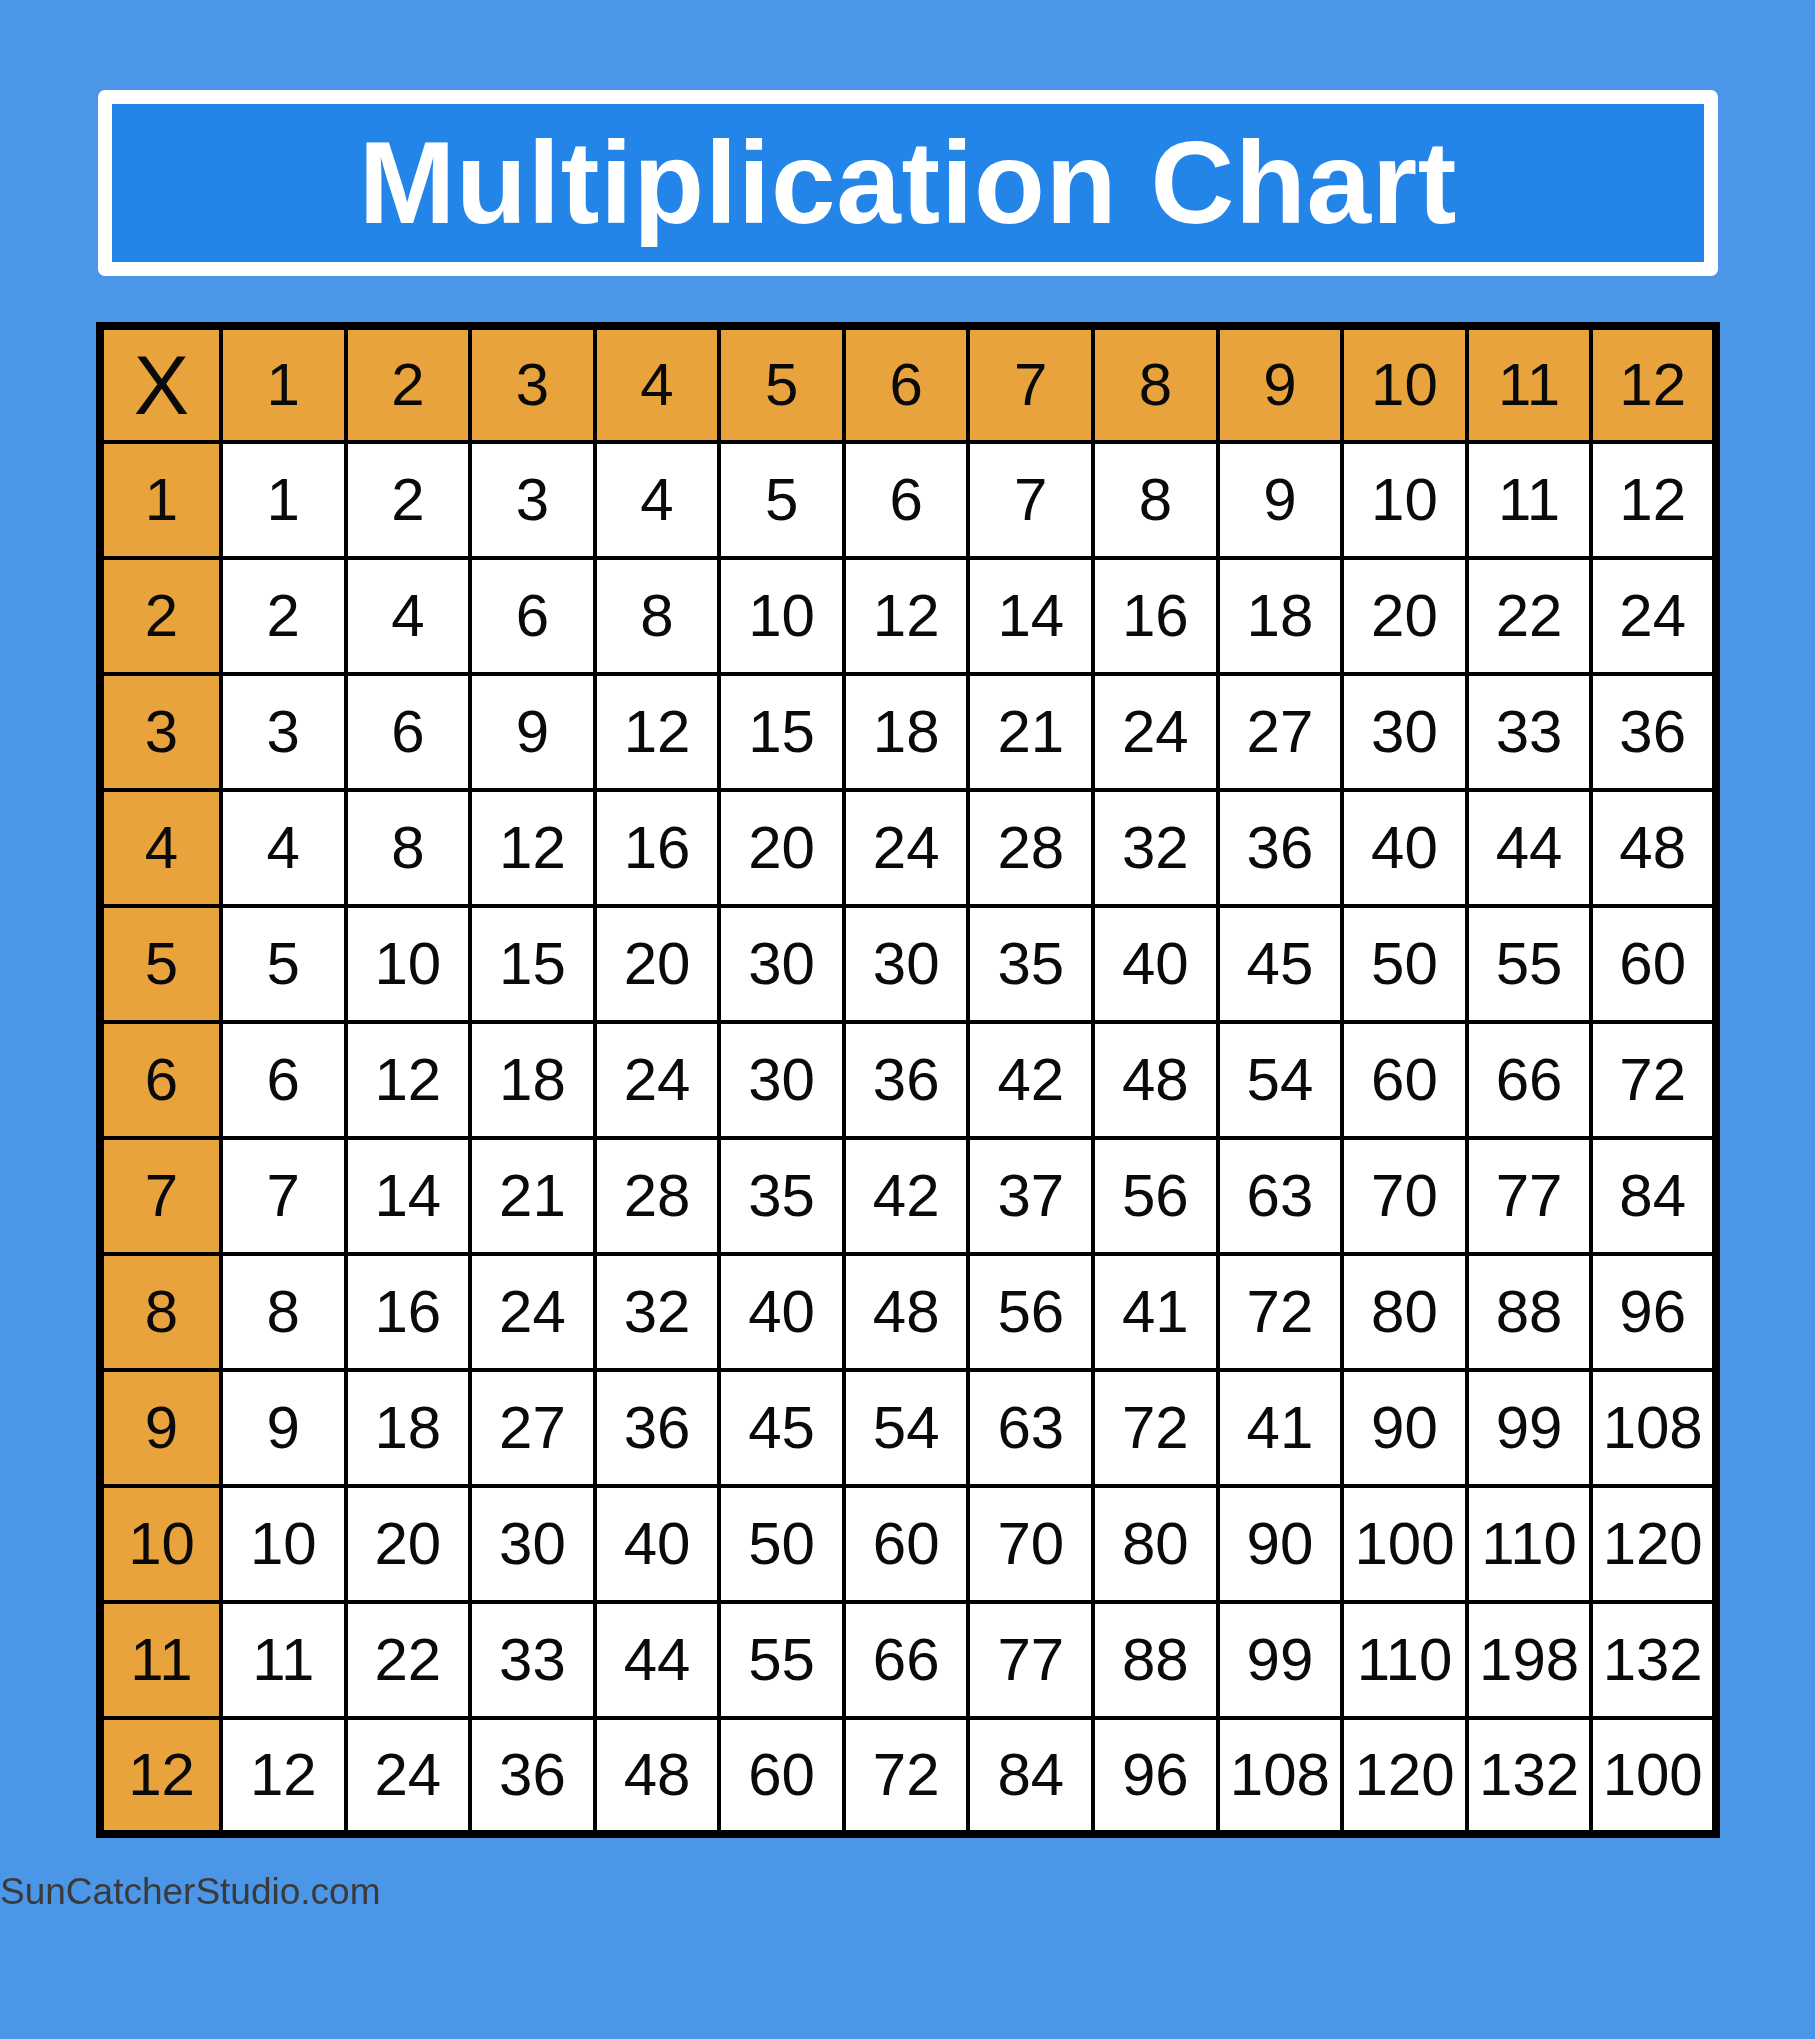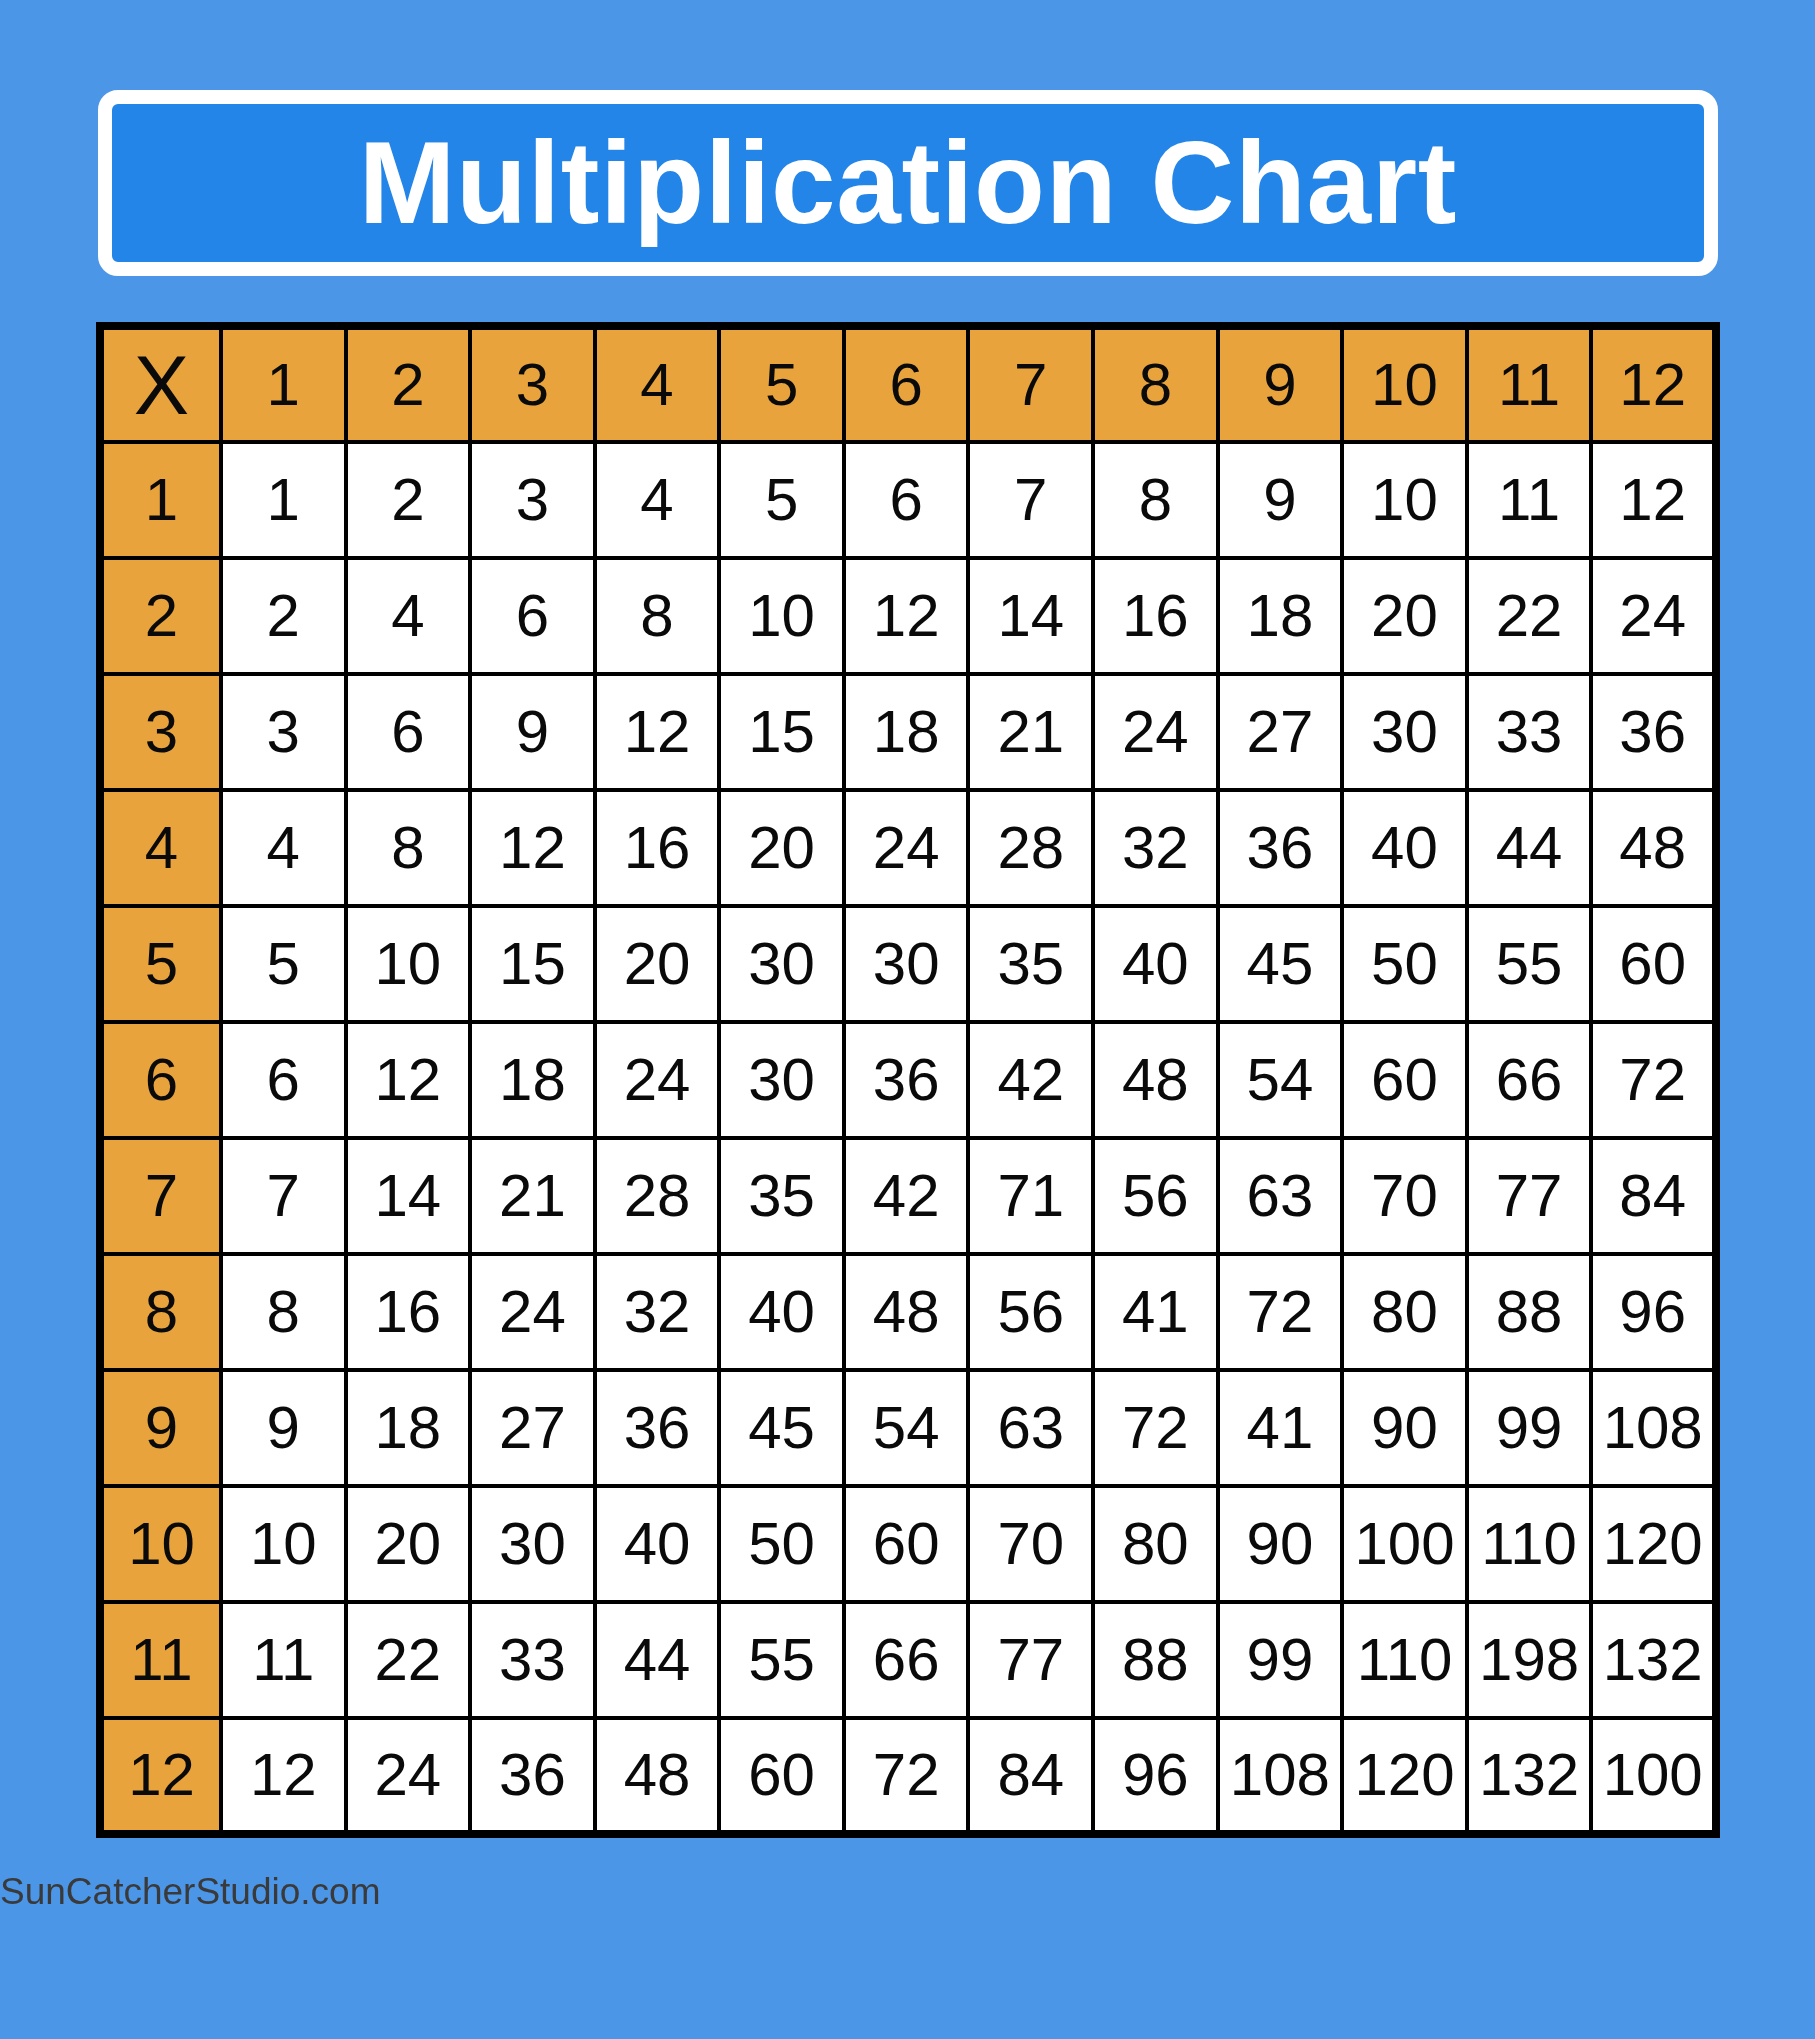--- a/index.html
+++ b/index.html
@@ -24,21 +24,21 @@
     background: var(--bg);
     font-family: "Liberation Sans", sans-serif;
     overflow: hidden;
   }
   .title-box {
     width: 1620px;
     height: 186px;
     margin: 90px auto 0 auto;
     background: var(--banner-fill);
     border: 14px solid var(--banner-border);
-    border-radius: 20px;
+    border-radius: 7px;
     display: flex;
     align-items: center;
     justify-content: center;
   }
   .title-box span {
     color: var(--banner-text);
     font-size: 116px;
     font-weight: bold;
     letter-spacing: 0.8px;
     white-space: nowrap;
@@ -202,21 +202,21 @@
         <td>72</td>
       </tr>
       <tr>
         <th>7</th>
         <td>7</td>
         <td>14</td>
         <td>21</td>
         <td>28</td>
         <td>35</td>
         <td>42</td>
-        <td>71</td>
+        <td>37</td>
         <td>56</td>
         <td>63</td>
         <td>70</td>
         <td>77</td>
         <td>84</td>
       </tr>
       <tr>
         <th>8</th>
         <td>8</td>
         <td>16</td>

